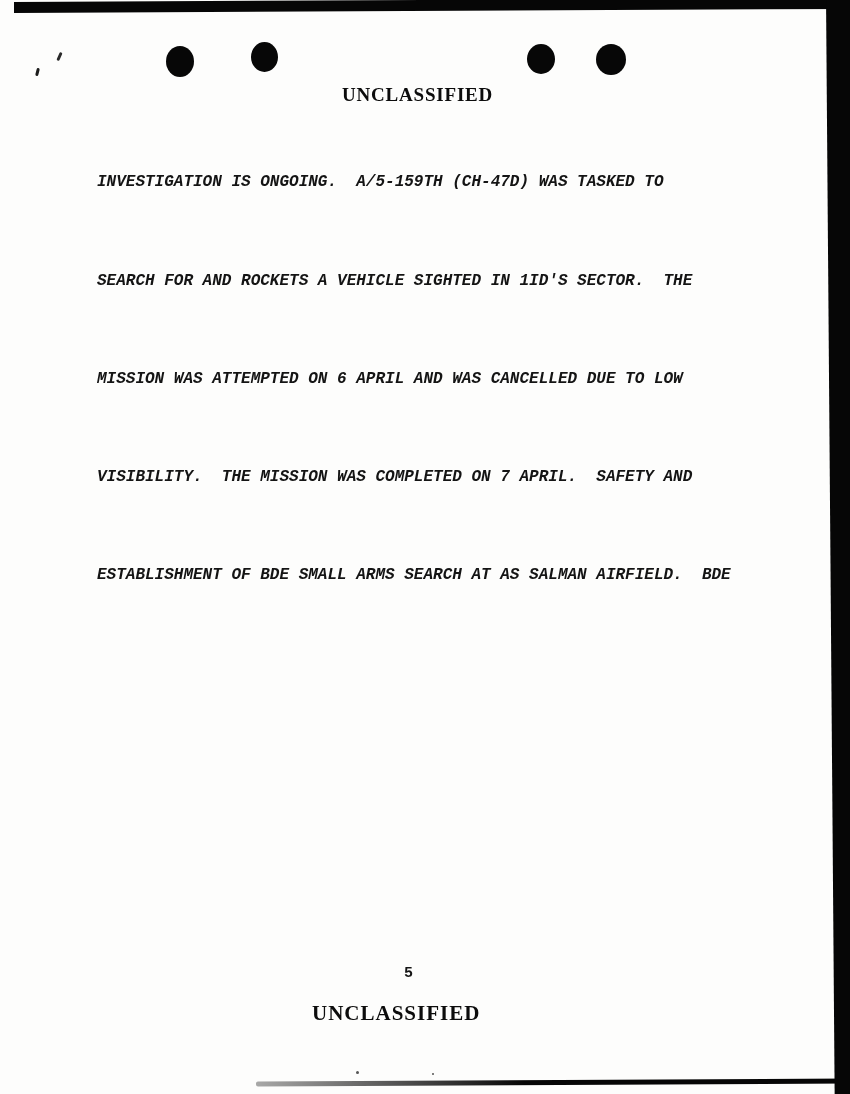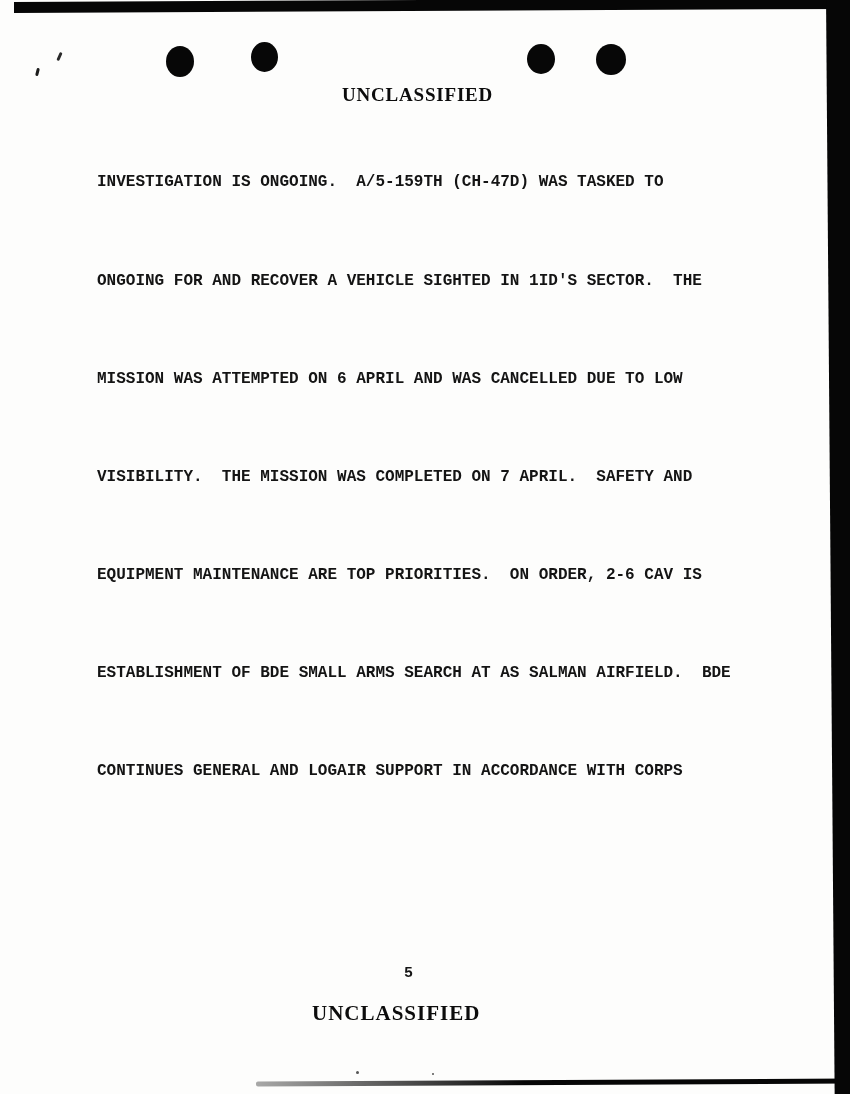--- a/index.html
+++ b/index.html
@@ -57,47 +57,45 @@
     font-family: "Liberation Serif", "DejaVu Serif", serif;
     font-weight: 700; font-size: 21px; letter-spacing: 1px; color: #0c0c0c;
   }
 
   
   .doc-body {
     position: absolute; left: 97px; top: 101px; width: 700px;
     font-size: 16px; font-weight: 700; line-height: 32.7px;
     white-space: pre; color: #141414;
   }
-  .line { height: 32.7px; }
+  .line { height: 32.7px; font-style: italic; }
 </style>
 </head>
 <body>
 
 <div class="top-bar"></div>
 <div class="right-bar"></div>
 <div class="bottom-smudge"></div>
 <div class="speck s1"></div>
 <div class="speck s2"></div>
 <div class="stray-tick"></div>
 <div class="stray-comma"></div>
 <div class="hole-dot d1"></div>
 <div class="hole-dot d2"></div>
 <div class="hole-dot d3"></div>
 <div class="hole-dot d4"></div>
 
 <div class="classification-top">UNCLASSIFIED</div>
 
 <div class="doc-body">
   <div class="line">INVESTIGATION IS ONGOING.  A/5-159TH (CH-47D) WAS TASKED TO</div>
-  <div class="line">ONGOING FOR AND RECOVER A VEHICLE SIGHTED IN 1ID'S SECTOR.  THE</div>
+  <div class="line">SEARCH FOR AND ROCKETS A VEHICLE SIGHTED IN 1ID'S SECTOR.  THE</div>
   <div class="line">MISSION WAS ATTEMPTED ON 6 APRIL AND WAS CANCELLED DUE TO LOW</div>
   <div class="line">VISIBILITY.  THE MISSION WAS COMPLETED ON 7 APRIL.  SAFETY AND</div>
-  <div class="line">EQUIPMENT MAINTENANCE ARE TOP PRIORITIES.  ON ORDER, 2-6 CAV IS</div>
   <div class="line">ESTABLISHMENT OF BDE SMALL ARMS SEARCH AT AS SALMAN AIRFIELD.  BDE</div>
-  <div class="line">CONTINUES GENERAL AND LOGAIR SUPPORT IN ACCORDANCE WITH CORPS</div>
   
   
   
   
   
   
   
   
   
   

